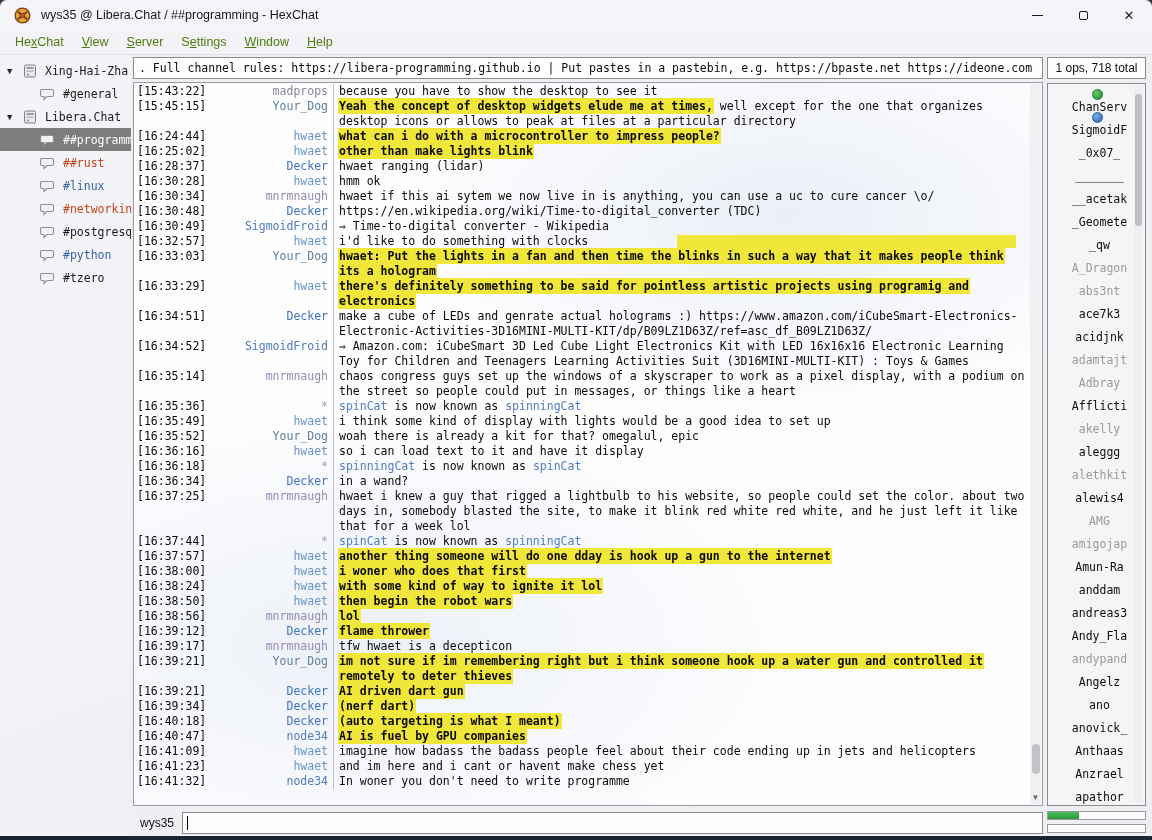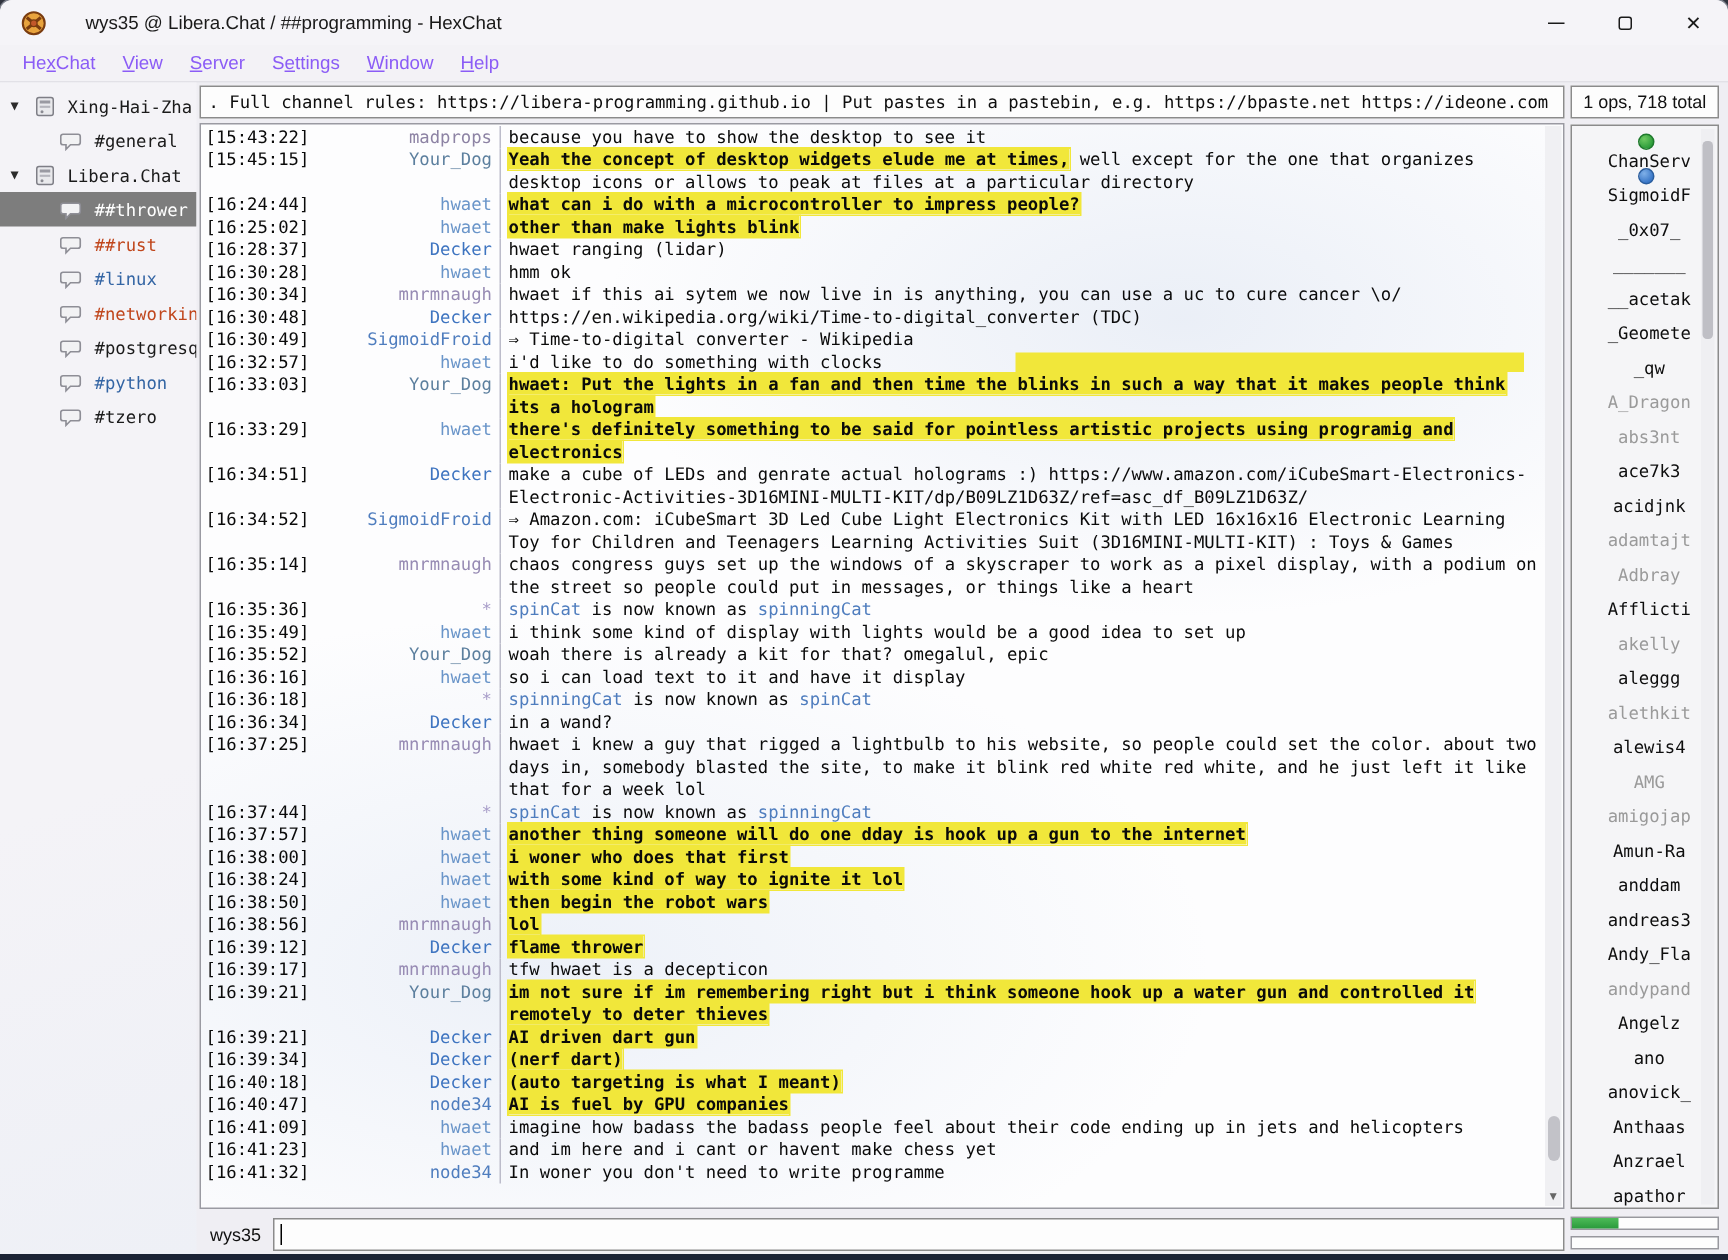--- a/index.html
+++ b/index.html
@@ -5,32 +5,32 @@
   * { box-sizing: border-box; margin: 0; padding: 0; }
   html,body { background:#30343e; }
   body { font-family:"Liberation Sans", sans-serif; }
   .window {
     position:relative; width:1152px; height:840px; overflow:hidden;
     background:#efeef3; border-radius:8px 8px 0 0;
     box-shadow:0 0 0 1px #7d818c;
   }
   
   .titlebar { position:absolute; left:0; top:0; width:1152px; height:30px;
-    background:#f5f4f8; display:flex; align-items:center; border-radius:8px 8px 0 0;gap:16px; }
+    background:#f5f4f8; display:flex; align-items:center; border-radius:8px 8px 0 0; }
   .app-icon { width:17px; height:17px; margin-left:14px; flex:0 0 auto; }
   .title-text { margin-left:10px; font-size:12.5px; color:#191919; }
   .win-controls { margin-left:auto; display:flex; height:30px; }
   .wbtn { width:46px; height:30px; display:flex; align-items:center; justify-content:center; color:#1a1a1a; font-size:13px; }
   .wbtn .maxbox { width:9px; height:9px; border:1.3px solid #1a1a1a; border-radius:2px; }
   .wbtn.min span { display:block; width:11px; border-top:1.4px solid #1a1a1a; }
   
   .menubar { position:absolute; left:0; top:30px; width:1152px; height:25px;
     background:#f3f2f6; display:flex; align-items:center; padding-left:6px;
     border-bottom:1px solid #e2e1e7; }
-  .mi { padding:3px 9px; font-size:12.5px; color:#8b5cf6; }
+  .mi { padding:3px 9px; font-size:12.5px; color:#4d7c0f; }
   .mi u { text-decoration:underline; }
   
   .tree { position:absolute; left:0; top:55px; width:131px; height:781px;
     background:linear-gradient(160deg,#f4f3f7 60%, #eef0f6); overflow:hidden; padding-top:4px; }
   .trow { height:23px; display:flex; align-items:center; white-space:nowrap; overflow:hidden;
     font:11.5px "DejaVu Sans Mono", monospace; color:#1a1a1a; }
   .trow.server { padding-left:7px; }
   .trow.channel { padding-left:40px;text-align:center; }
   .trow .exp { width:15px; font-size:9px; color:#2b2b2b; flex:0 0 auto; }
   .trow .ticon { width:16px; height:14px; margin-right:7px; flex:0 0 auto; }
@@ -149,21 +149,21 @@
           <rect x="4.5" y="3" width="7" height="2" fill="#9a9aa2"></rect>
           <rect x="4.5" y="6.5" width="7" height="1.4" fill="#b5b5bc"></rect>
           <circle cx="6" cy="10.5" r="1" fill="#8a8a92"></circle>
         </svg>
         <span class="tlabel">Libera.Chat</span>
       </div>
       <div class="trow channel sel">
         <svg class="ticon" viewBox="0 0 16 14">
           <path d="M2 2.5 h10 a1.5 1.5 0 0 1 1.5 1.5 v4 a1.5 1.5 0 0 1 -1.5 1.5 h-5 l-3 3 v-3 h-2 a1.5 1.5 0 0 1 -1.5 -1.5 v-4 a1.5 1.5 0 0 1 1.5 -1.5 z" fill="#f2f2f4" stroke="#8e8e96" stroke-width="1.1"></path>
         </svg>
-        <span class="tlabel">##thrower</span>
+        <span class="tlabel">##programm</span>
       </div>
       <div class="trow channel c-act">
         <svg class="ticon" viewBox="0 0 16 14">
           <path d="M2 2.5 h10 a1.5 1.5 0 0 1 1.5 1.5 v4 a1.5 1.5 0 0 1 -1.5 1.5 h-5 l-3 3 v-3 h-2 a1.5 1.5 0 0 1 -1.5 -1.5 v-4 a1.5 1.5 0 0 1 1.5 -1.5 z" fill="#f2f2f4" stroke="#8e8e96" stroke-width="1.1"></path>
         </svg>
         <span class="tlabel">##rust</span>
       </div>
       <div class="trow channel c-msg">
         <svg class="ticon" viewBox="0 0 16 14">
           <path d="M2 2.5 h10 a1.5 1.5 0 0 1 1.5 1.5 v4 a1.5 1.5 0 0 1 -1.5 1.5 h-5 l-3 3 v-3 h-2 a1.5 1.5 0 0 1 -1.5 -1.5 v-4 a1.5 1.5 0 0 1 1.5 -1.5 z" fill="#f2f2f4" stroke="#8e8e96" stroke-width="1.1"></path>

